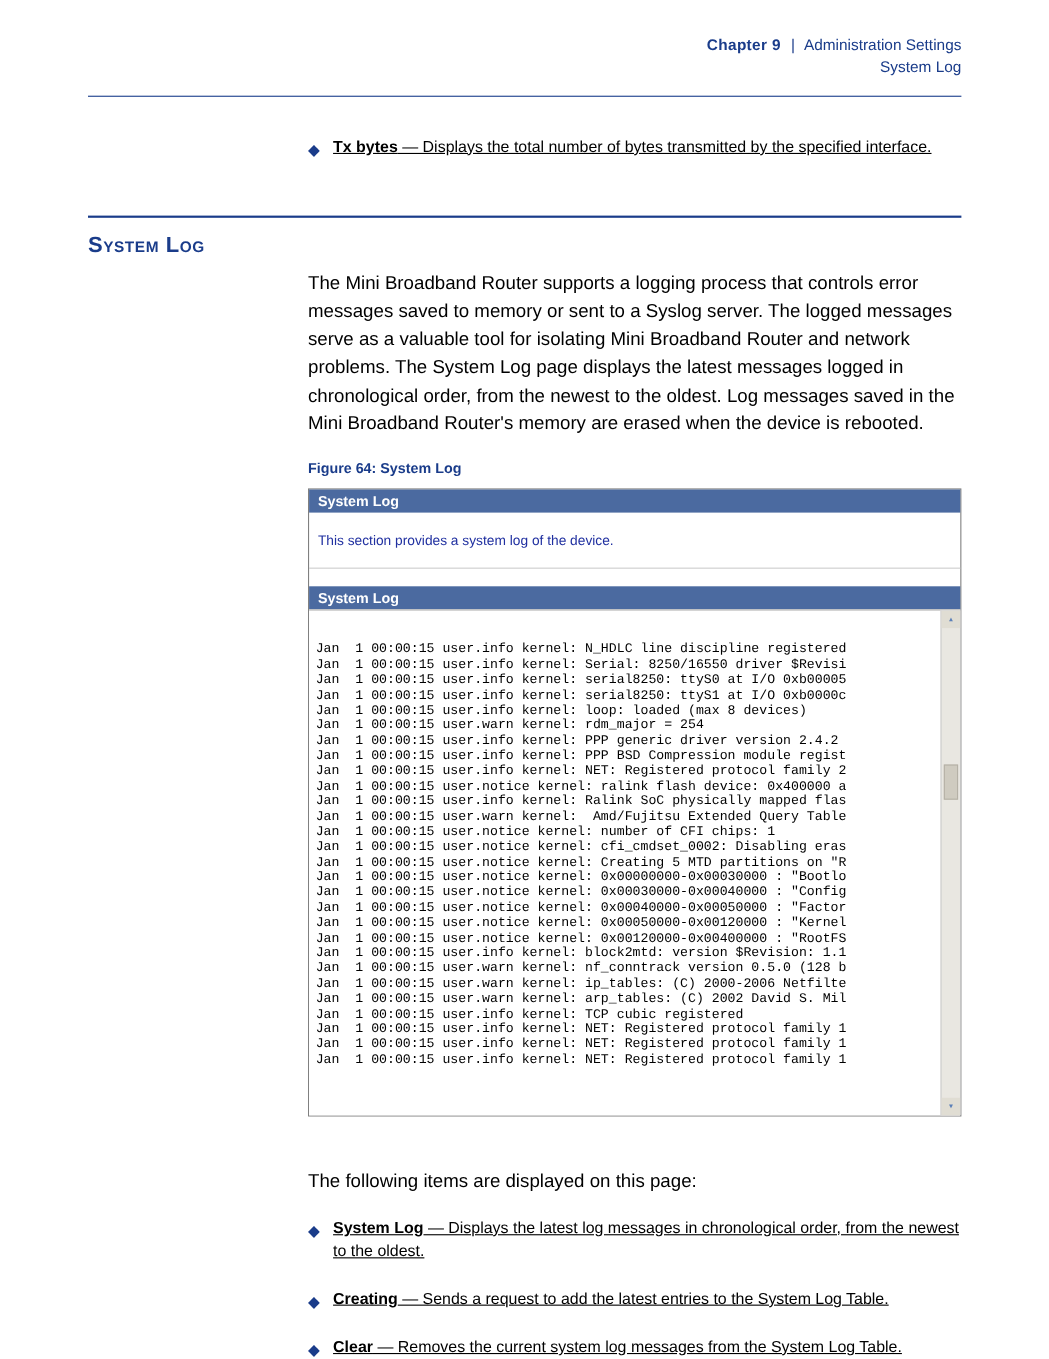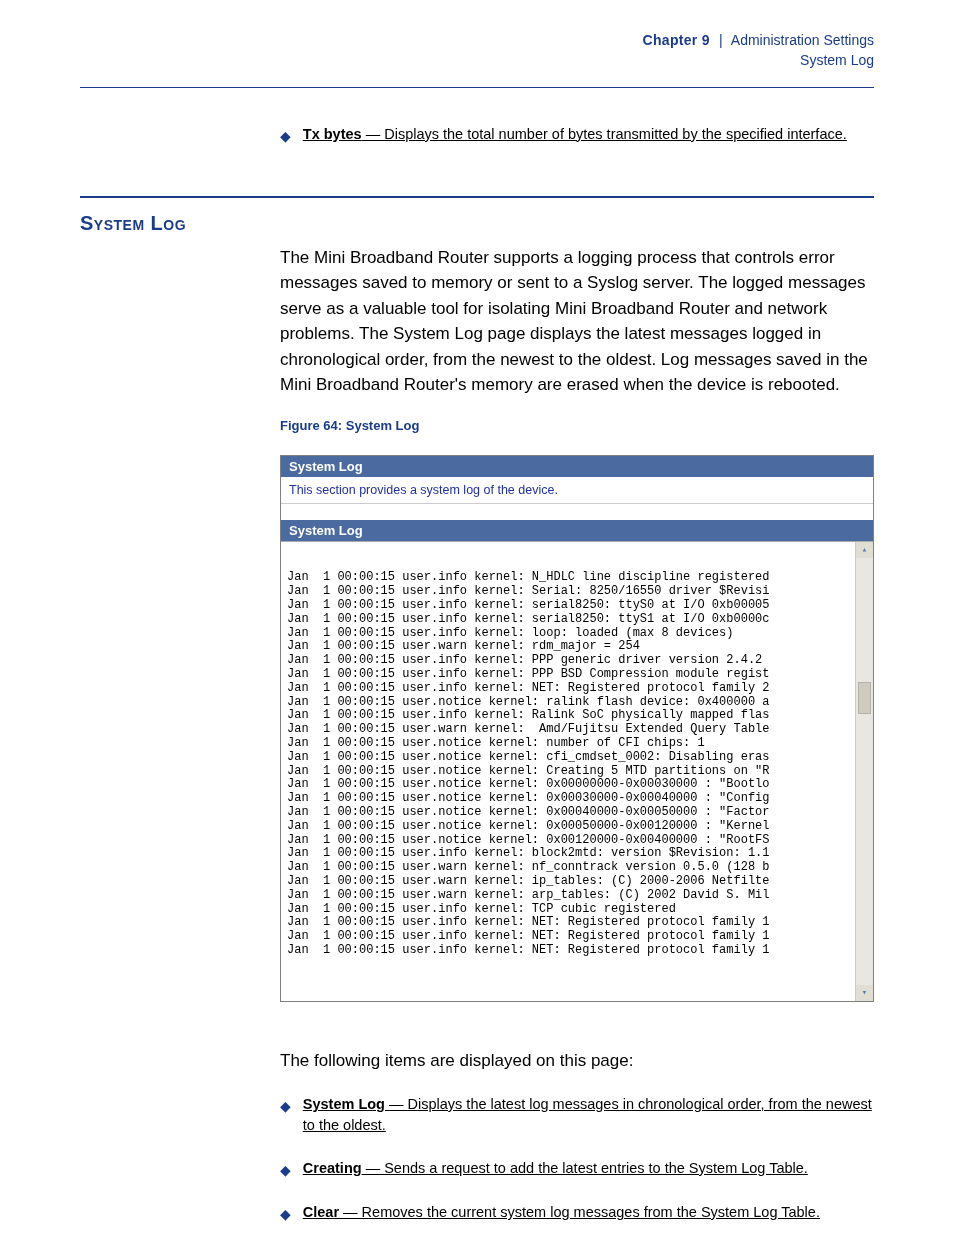--- a/index.html
+++ b/index.html
@@ -64,40 +64,40 @@
   }
   .para {
     font-size: 17px;
     line-height: 1.5;
     margin-bottom: 20px;
   }
   .figcap {
     color: #1a3c8a;
     font-weight: bold;
     font-size: 13px;
-    margin-bottom: 22px;
+    margin-bottom: 11px;
   }
   .figure {
     border: 1px solid #808080;
     background: #fff;
     margin-bottom: 46px;
   }
   .fig-bar {
     background: #4b6aa0;
     color: #fff;
     font-family: Verdana, Arial, sans-serif;
     font-weight: bold;
     font-size: 13px;
     padding: 3px 8px;
   }
   .fig-desc {
     color: #2030a0;
     font-family: Verdana, Arial, sans-serif;
     font-size: 12.5px;
-    padding: 6px 8px;
+    padding: 18px 8px;
     border-bottom: 1px solid #ccc;
   }
   .fig-gap {
     height: 16px;
   }
   .log-pane {
     position: relative;
     background: #fff;
     border-top: 1px solid #aaa;
     font-family: "Courier New", monospace;

